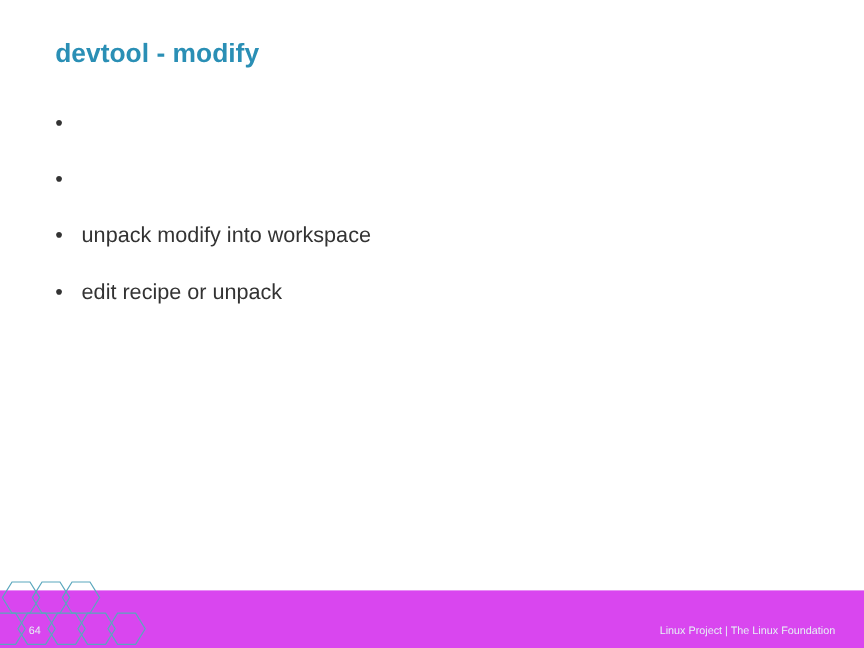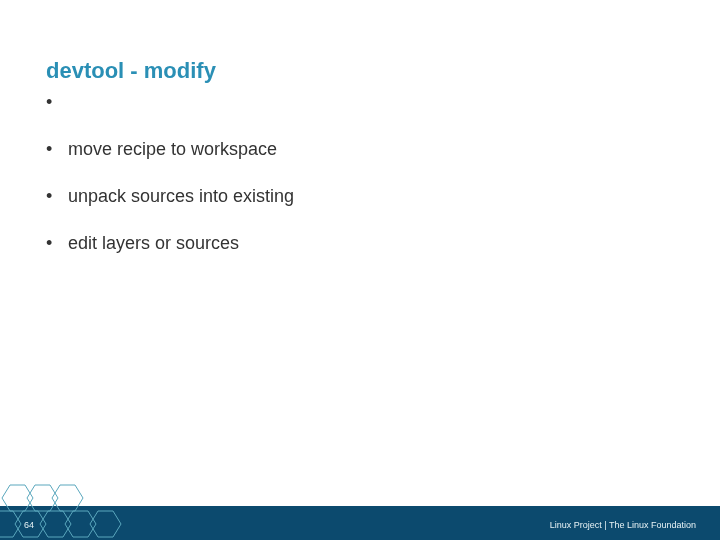--- a/index.html
+++ b/index.html
@@ -16,21 +16,20 @@
     height: 100%;
     position: relative;
   }
   .title {
     position: absolute;
     top: 32px;
     left: 46px;
     font-size: 22px;
     font-weight: bold;
     color: #2a8fb5;
-    margin-top: 26px;
   }
   .content {
     position: absolute;
     top: 92px;
     left: 46px;
     right: 46px;
   }
   .bullet-item {
     display: flex;
     align-items: flex-start;
@@ -41,22 +40,22 @@
   .bullet {
     width: 22px;
     flex-shrink: 0;
     color: #333333;
   }
   .footer {
     position: absolute;
     bottom: 0;
     left: 0;
     right: 0;
-    height: 34px;
-    background: #0c4a6e;
+    height: 48px;
+    background: #d946ef;
   }
   .footer-hexes {
     position: absolute;
     left: 0;
     bottom: 0;
     width: 140px;
     height: 60px;
     overflow: hidden;
     pointer-events: none;
   }
@@ -81,29 +80,28 @@
 
 <div class="slide">
   <h1 class="title">devtool - modify</h1>
 
   <ul class="content">
     <li class="bullet-item">
       <span class="bullet">•</span>
     </li>
     <li class="bullet-item">
       <span class="bullet">•</span>
-      <span>move recipe to workspace</span>
     </li>
     <li class="bullet-item">
       <span class="bullet">•</span>
-      <span>unpack sources into existing</span>
+      <span>unpack modify into workspace</span>
     </li>
     <li class="bullet-item">
       <span class="bullet">•</span>
-      <span>edit layers or sources</span>
+      <span>edit recipe or unpack</span>
     </li>
   </ul>
 
   <div class="footer">
     <div class="footer-hexes">
       <svg width="140" height="60" viewBox="0 0 140 60">
         <g fill="none" stroke="#5aa7bd" stroke-width="1">
           <polygon points="10,5 25,5 33,18 25,31 10,31 2,18"></polygon>
           <polygon points="35,5 50,5 58,18 50,31 35,31 27,18"></polygon>
           <polygon points="60,5 75,5 83,18 75,31 60,31 52,18"></polygon>

